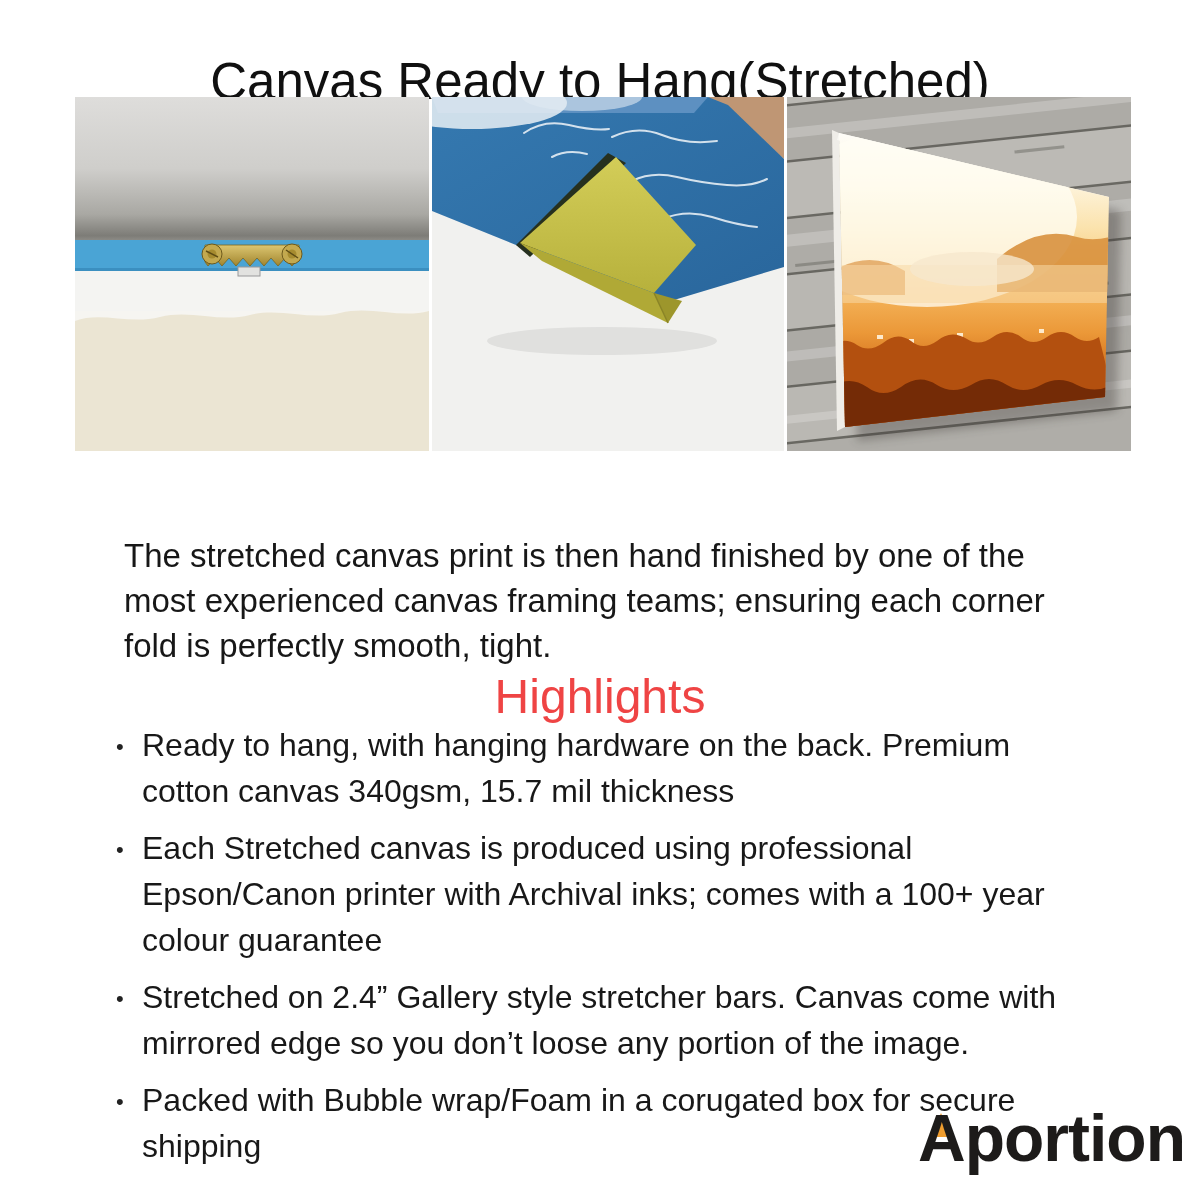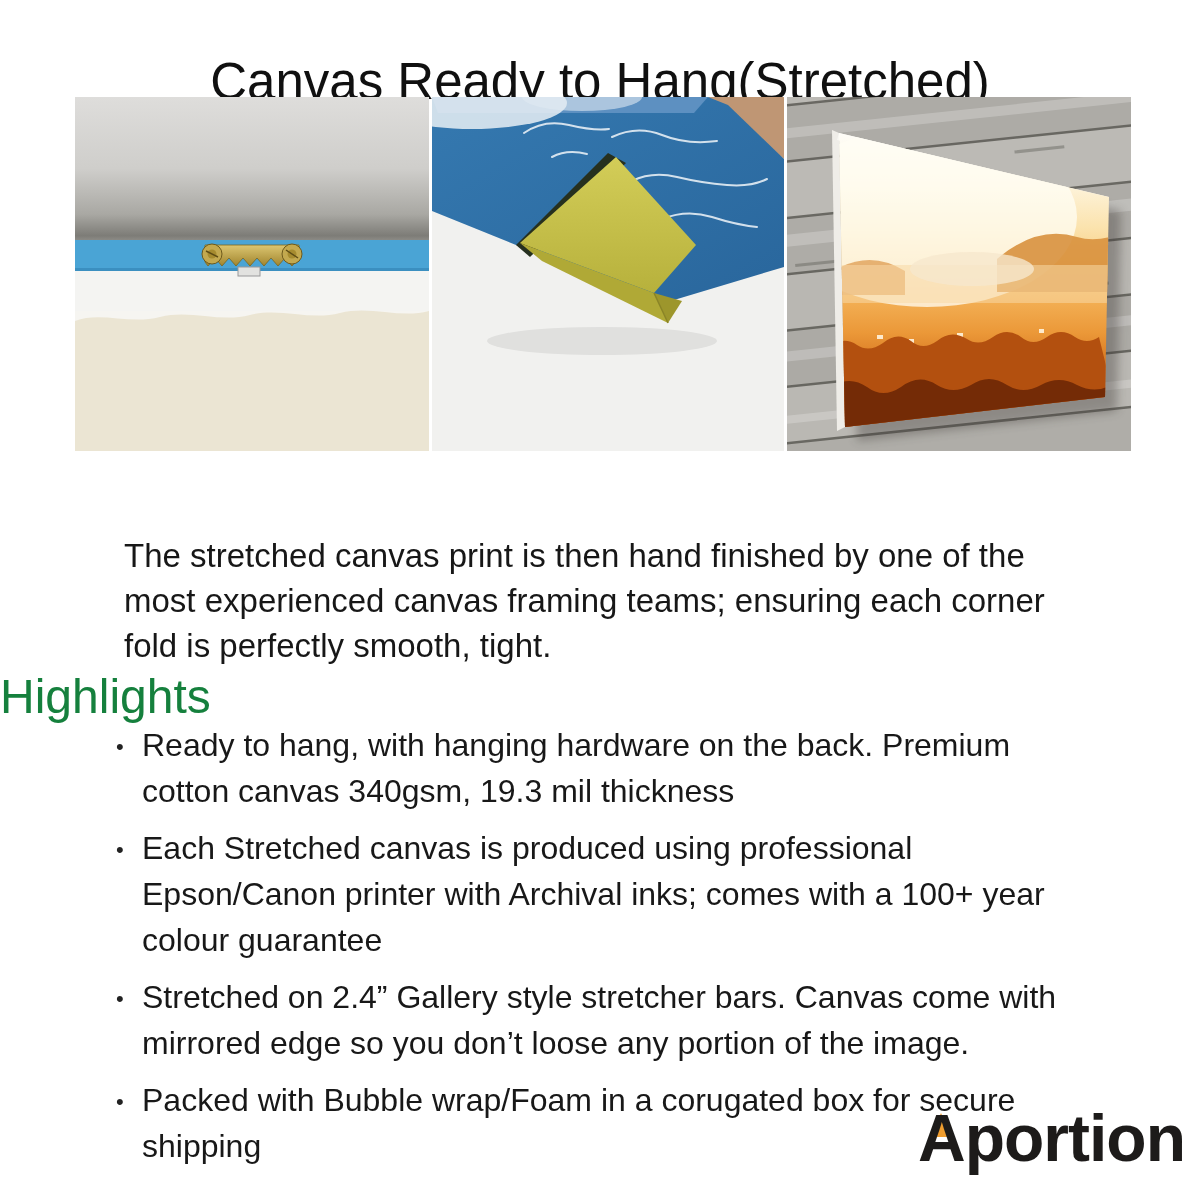--- a/index.html
+++ b/index.html
@@ -19,22 +19,22 @@
   .photo svg{display:block;width:100%;height:100%;}
   .photo-1{width:354px;}
   .photo-2{width:352px;}
   .photo-3{width:344px;}
 
   .intro-paragraph{
     position:absolute;left:124px;top:488px;width:945px;
     font-size:33px;line-height:45px;color:#171717;margin-top:45px;
   }
   .highlights-heading{
-    position:absolute;top:628px;left:0;width:1200px;text-align:left;
-    font-size:48px;line-height:58px;font-weight:400;color:#15803d;
+    position:absolute;top:628px;left:0;width:1200px;text-align:center;
+    font-size:48px;line-height:58px;font-weight:400;color:#ef4444;
   }
   .highlights-list{
     position:absolute;left:112px;top:722px;width:975px;
     list-style:none;margin:0;padding:0;
   }
   .highlights-list li{
     position:relative;padding-left:30px;margin-bottom:11px;
     font-size:32px;line-height:46px;color:#181818;
   }
   .highlights-list li .dot{
@@ -212,21 +212,21 @@
     </div>
   </div>
 
   <p class="intro-paragraph">The stretched canvas print is then hand finished by one of the most experienced canvas framing teams; ensuring each corner fold is perfectly smooth, tight.</p>
 
   <h2 class="highlights-heading">Highlights</h2>
 
   <ul class="highlights-list">
     <li>
       <span class="dot">•</span>
-      <span>Ready to hang,  with hanging hardware on the back.  Premium cotton canvas 340gsm, 19.3 mil thickness</span>
+      <span>Ready to hang,  with hanging hardware on the back.  Premium cotton canvas 340gsm, 15.7 mil thickness</span>
     </li>
     <li>
       <span class="dot">•</span>
       <span>Each Stretched canvas is produced using professional Epson/Canon printer with Archival inks; comes with a 100+ year colour guarantee</span>
     </li>
     <li>
       <span class="dot">•</span>
       <span>Stretched on 2.4” Gallery style stretcher bars. Canvas come with mirrored edge so you don’t loose any portion of the image.</span>
     </li>
     <li>

